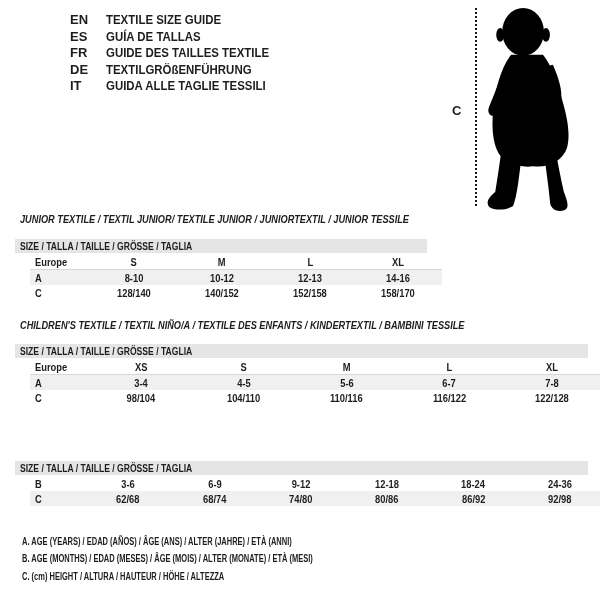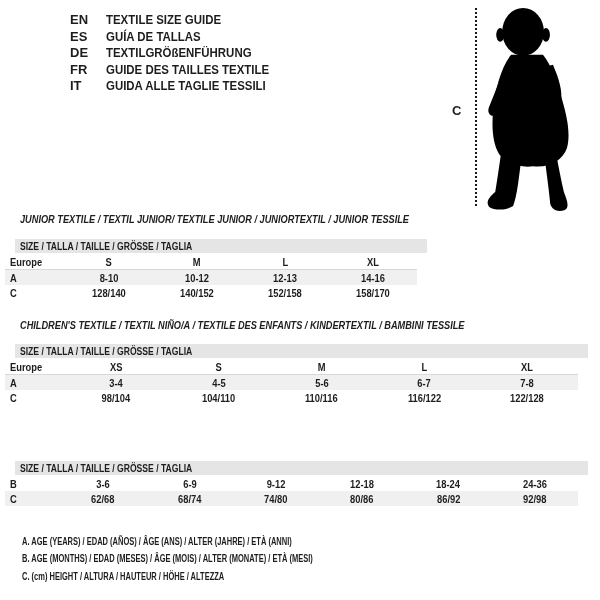--- a/index.html
+++ b/index.html
@@ -23,21 +23,21 @@
   .measure-line{position:absolute;left:475px;top:8px;height:198px;width:0;
                 border-left:2px dotted #1a1a1a;}
   .measure-label{position:absolute;left:452px;top:103px;font-size:13px;font-weight:700;}
   .silhouette{position:absolute;left:487px;top:5px;}
 
   
   .sec-title{position:absolute;left:20px;font-size:11.5px;font-weight:700;line-height:15.5px;font-style:italic;}
   .sec-title .multi{white-space:pre-line;}
   .thead{position:absolute;left:15px;height:14px;background:#e5e5e5;
          font-size:11px;font-weight:700;display:flex;align-items:center;padding-left:5px;box-sizing:border-box;}
-  .rows{position:absolute;left:5px;}
+  .rows{position:absolute;left:30px;}
   .row{display:grid;height:15px;align-items:center;font-size:11px;font-weight:700;}
   .row.shaded{background:#f0f0f0;}
   .row.underline{border-bottom:1px solid #d8d8d8;}
   .cell{text-align:center;overflow:visible;}
   .cell.label{text-align:left;padding-left:5px;}
   .t0 .row{grid-template-columns:60px repeat(4,1fr);width:412px;}
   .t1 .row{grid-template-columns:60px repeat(5,1fr);width:573px;}
   .t2 .row{grid-template-columns:55px repeat(6,1fr);width:573px;}
   .w1{width:412px;} .w2{width:573px;}
 
@@ -52,26 +52,26 @@
   <div class="lang">
     <div class="lang-row">
       <span class="lang-code">EN</span>
       <span class="sx88">TEXTILE SIZE GUIDE</span>
     </div>
     <div class="lang-row">
       <span class="lang-code">ES</span>
       <span class="sx88">GUÍA DE TALLAS</span>
     </div>
     <div class="lang-row">
+      <span class="lang-code">FR</span>
+      <span class="sx88">GUIDE DES TAILLES TEXTILE</span>
+    </div>
+    <div class="lang-row">
       <span class="lang-code">DE</span>
       <span class="sx88">TEXTILGRÖßENFÜHRUNG</span>
-    </div>
-    <div class="lang-row">
-      <span class="lang-code">FR</span>
-      <span class="sx88">GUIDE DES TAILLES TEXTILE</span>
     </div>
     <div class="lang-row">
       <span class="lang-code">IT</span>
       <span class="sx88">GUIDA ALLE TAGLIE TESSILI</span>
     </div>
   </div>
 
   <div class="measure-line"></div>
   <div class="measure-label">C</div>
   <svg class="silhouette" width="106" height="207" viewBox="0 0 106 208" xmlns="http://www.w3.org/2000/svg">

